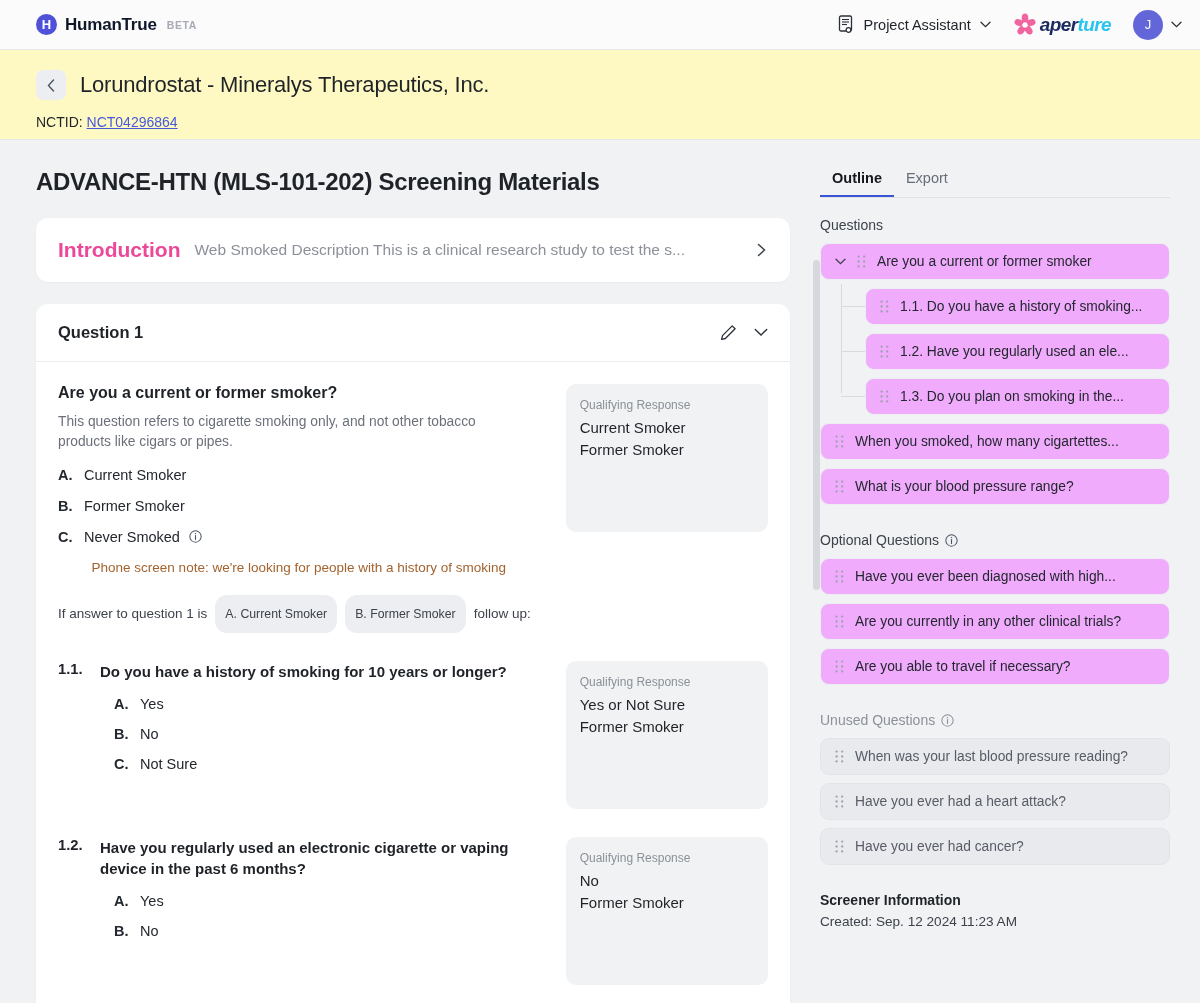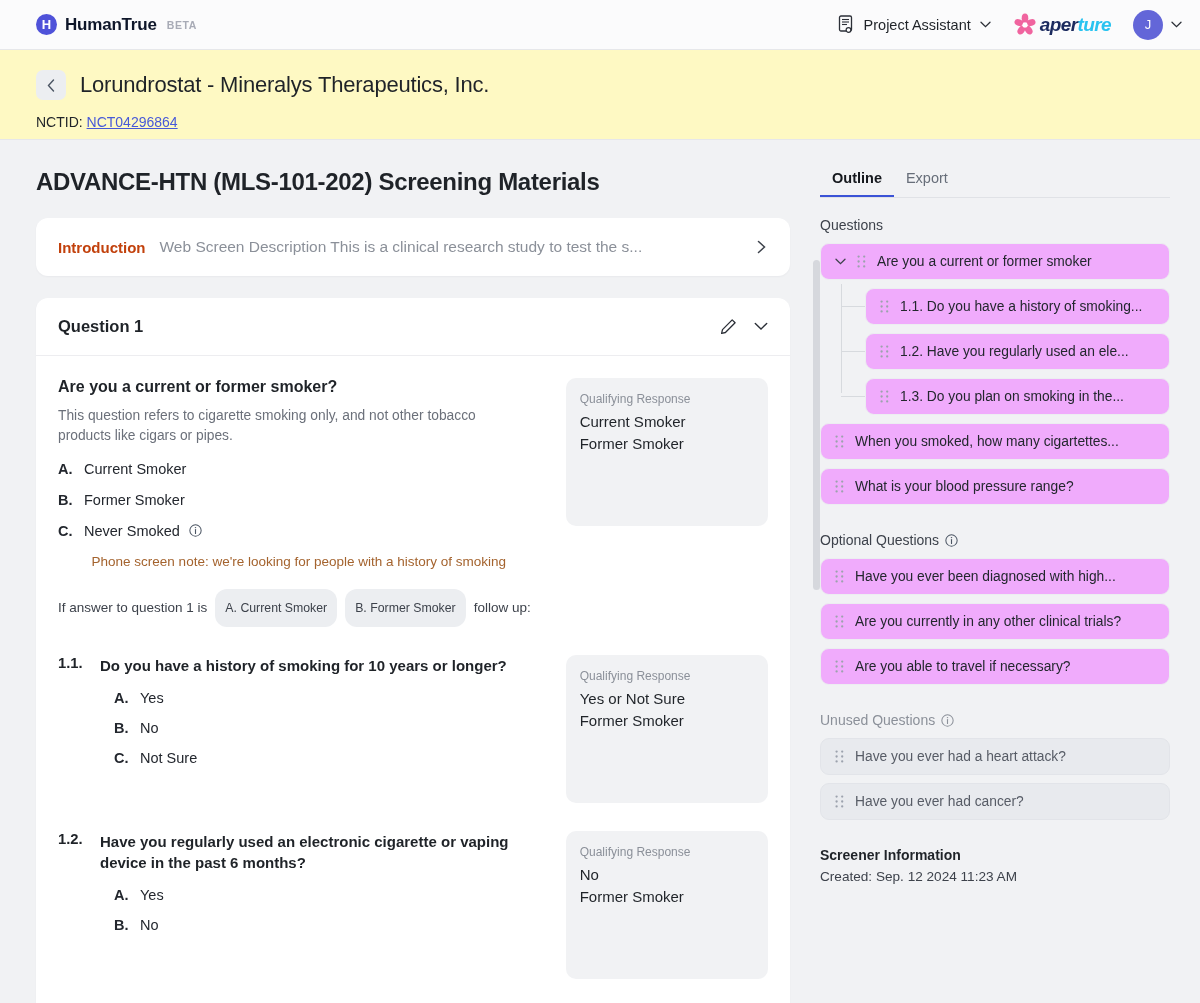--- a/index.html
+++ b/index.html
@@ -70,21 +70,21 @@
   
   .body { flex: 1; display: flex; overflow: hidden; background: #f1f2f4; }
   .main { width: 820px; min-width: 820px; padding: 28px 0 0 36px; overflow: hidden; position: relative; }
   .main-title { font-size: 24px; font-weight: bold; color: #1f2328; letter-spacing: -0.3px; margin-bottom: 22px; }
 
   .intro-card {
     background: #fff; border-radius: 12px; padding: 20px 22px;
     display: flex; align-items: center; gap: 14px; width: 754px; cursor: pointer;
     box-shadow: 0 1px 2px rgba(16,24,40,0.04);
   }
-  .intro-label { font-size: 15px; font-weight: bold; color: #c2410c; white-space: nowrap; }
+  .intro-label { font-size: 21px; font-weight: bold; color: #ec4899; white-space: nowrap; }
   .intro-desc { font-size: 15.5px; color: #8b9099; flex: 1; white-space: nowrap; overflow: hidden; text-overflow: ellipsis; }
 
   .qcard {
     margin-top: 22px; background: #fff; border-radius: 12px; width: 754px;
     box-shadow: 0 1px 2px rgba(16,24,40,0.04); overflow: hidden;
   }
   .qcard-head {
     display: flex; align-items: center; justify-content: space-between;
     padding: 19px 22px; border-bottom: 1px solid #ededf0;
   }
@@ -228,21 +228,21 @@
     </div>
   </div>
 
   <div class="body">
 
     <div class="main">
       <div class="main-title">ADVANCE-HTN (MLS-101-202) Screening Materials</div>
 
       <div class="intro-card">
         <span class="intro-label">Introduction</span>
-        <span class="intro-desc">Web Screen Description This is a clinical research study to test the s...</span>
+        <span class="intro-desc">Web Smoked Description This is a clinical research study to test the s...</span>
         <svg width="13" height="14" viewBox="0 0 13 14" fill="none">
           <path d="M3.5 1.5L9.5 7L3.5 12.5" stroke="#3d424b" stroke-width="1.5" stroke-linecap="round"></path>
         </svg>
       </div>
 
       <div class="qcard">
         <div class="qcard-head">
           <span class="qcard-title">Question 1</span>
           <div class="qcard-actions">
             <button class="icon-btn">
@@ -547,20 +547,33 @@
         <svg class="dots" viewBox="0 0 9 13">
           <g fill="#9ca2ad">
             <circle cx="1.6" cy="1.6" r="1.15"></circle>
               <circle cx="7.2" cy="1.6" r="1.15"></circle>
             <circle cx="1.6" cy="6.5" r="1.15"></circle>
               <circle cx="7.2" cy="6.5" r="1.15"></circle>
             <circle cx="1.6" cy="11.4" r="1.15"></circle>
               <circle cx="7.2" cy="11.4" r="1.15"></circle>
           </g>
         </svg>
+        <span class="ot-item-label">When was your last blood pressure reading?</span>
+      </div>
+      <div class="ot-item unused">
+        <svg class="dots" viewBox="0 0 9 13">
+          <g fill="#9ca2ad">
+            <circle cx="1.6" cy="1.6" r="1.15"></circle>
+              <circle cx="7.2" cy="1.6" r="1.15"></circle>
+            <circle cx="1.6" cy="6.5" r="1.15"></circle>
+              <circle cx="7.2" cy="6.5" r="1.15"></circle>
+            <circle cx="1.6" cy="11.4" r="1.15"></circle>
+              <circle cx="7.2" cy="11.4" r="1.15"></circle>
+          </g>
+        </svg>
         <span class="ot-item-label">Have you ever had a heart attack?</span>
       </div>
       <div class="ot-item unused">
         <svg class="dots" viewBox="0 0 9 13">
           <g fill="#9ca2ad">
             <circle cx="1.6" cy="1.6" r="1.15"></circle>
               <circle cx="7.2" cy="1.6" r="1.15"></circle>
             <circle cx="1.6" cy="6.5" r="1.15"></circle>
               <circle cx="7.2" cy="6.5" r="1.15"></circle>
             <circle cx="1.6" cy="11.4" r="1.15"></circle>

